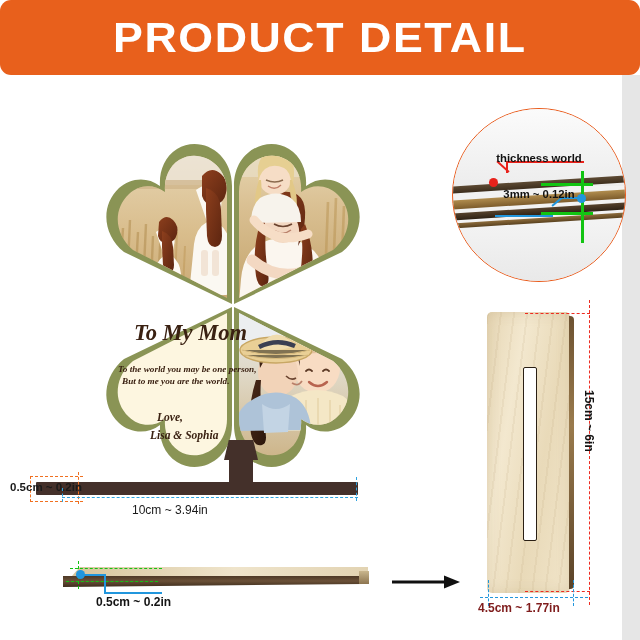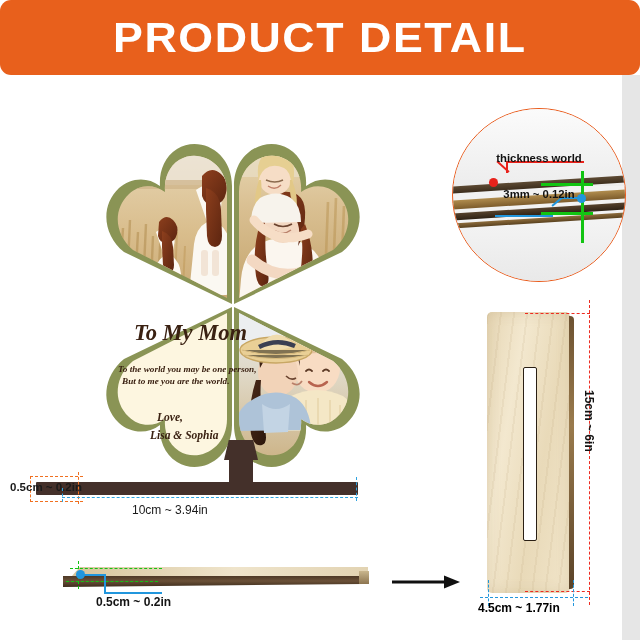--- a/index.html
+++ b/index.html
@@ -106,21 +106,21 @@
 
   .rdash-v{position:absolute;width:0;border-left:1.7px dashed #ee2b20;}
   .rdash-h{position:absolute;height:0;border-top:1.7px dashed #ee2b20;}
   .bdash-v{position:absolute;width:0;border-left:1.7px dashed #2196dd;}
   .bdash-h{position:absolute;height:0;border-top:1.7px dashed #2196dd;}
 
   .base-h-lbl{position:absolute;left:596px;top:390px;font-size:12px;font-weight:bold;
               color:#141414;white-space:nowrap;
               transform:rotate(90deg);transform-origin:left top;}
   .base-w-lbl{position:absolute;left:478px;top:601px;font-size:12px;font-weight:bold;
-              color:#000000;white-space:nowrap;}
+              color:#7f1d1d;white-space:nowrap;}
 
   
   .arrow{position:absolute;left:392px;top:574px;width:70px;height:16px;}
 
   
   .cl-txt{fill:#3a2112;}
 </style>
 </head>
 <body>
 

